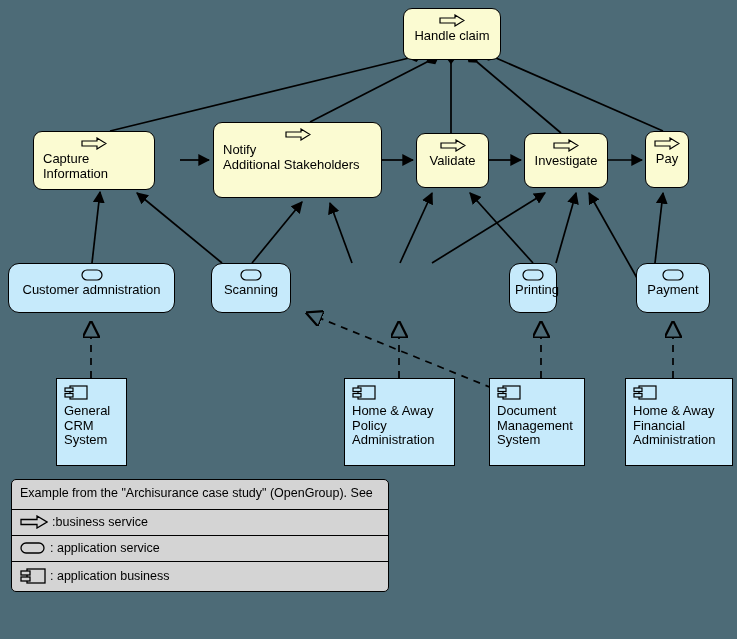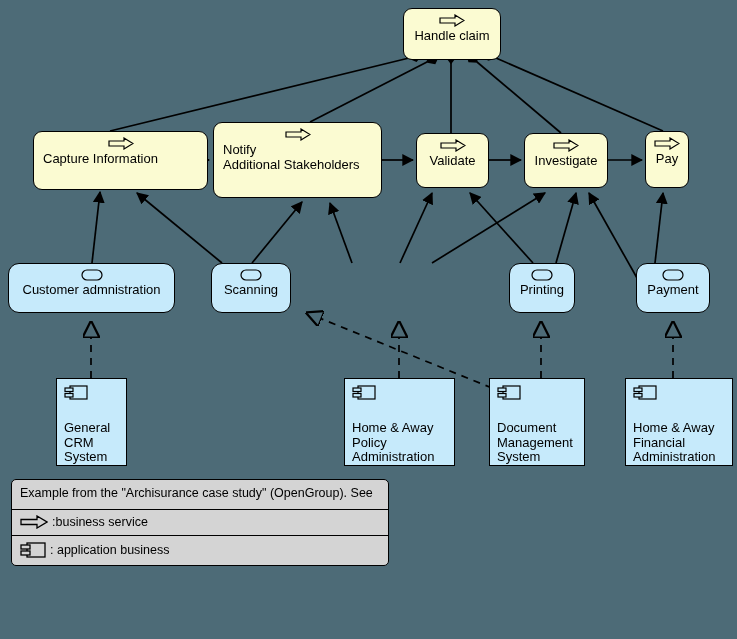--- a/index.html
+++ b/index.html
@@ -72,21 +72,20 @@
     text-align: center;
     padding: 0 5px;
   }
 
   
   .comp {
     background: #c6eafb;
     border-radius: 0;
     align-items: flex-start;
     padding-top: 5px;
-    justify-content: space-between;
   }
   .comp .label {
     text-align: left;
     padding: 0 7px;
   }
 
   
   .icon {
     display: block;
     margin: 0 auto 2px auto;
@@ -176,21 +175,21 @@
     </g>
   </svg>
 
   <div class="node proc" style="left:403px; top:8px; width:98px; height:52px;">
     <svg class="icon" width="26" height="13" viewBox="0 0 26 13">
       <path d="M1 4 H16 V1 L25 6.5 L16 12 V9 H1 Z" fill="#fbfbd2" stroke="#000" stroke-width="1.2"></path>
     </svg>
     <div class="label">Handle claim</div>
   </div>
 
-  <div class="node proc left" style="left:33px; top:131px; width:175px; height:59px;">
+  <div class="node proc left" style="left:33px; top:131px; width:122px; height:59px;">
     <svg class="icon" width="26" height="13" viewBox="0 0 26 13">
       <path d="M1 4 H16 V1 L25 6.5 L16 12 V9 H1 Z" fill="#fbfbd2" stroke="#000" stroke-width="1.2"></path>
     </svg>
     <div class="label">Capture Information</div>
   </div>
 
   <div class="node proc left" style="left:213px; top:122px; width:169px; height:76px;">
     <svg class="icon" width="26" height="13" viewBox="0 0 26 13">
       <path d="M1 4 H16 V1 L25 6.5 L16 12 V9 H1 Z" fill="#fbfbd2" stroke="#000" stroke-width="1.2"></path>
     </svg>
@@ -227,21 +226,21 @@
   </div>
 
   <div class="node svc" style="left:211px; top:263px; width:80px; height:50px;">
     <svg class="icon" width="22" height="12" viewBox="0 0 22 12">
       <rect x="1" y="1" width="20" height="10" rx="5" ry="5" fill="#c6eafb" stroke="#000" stroke-width="1.2"></rect>
     </svg>
     <div class="label">Scanning</div>
   </div>
 
 
-  <div class="node svc" style="left:509px; top:263px; width:66px; height:50px;">
+  <div class="node svc" style="left:509px; top:263px; width:48px; height:50px;">
     <svg class="icon" width="22" height="12" viewBox="0 0 22 12">
       <rect x="1" y="1" width="20" height="10" rx="5" ry="5" fill="#c6eafb" stroke="#000" stroke-width="1.2"></rect>
     </svg>
     <div class="label">Printing</div>
   </div>
 
   <div class="node svc" style="left:636px; top:263px; width:74px; height:50px;">
     <svg class="icon" width="22" height="12" viewBox="0 0 22 12">
       <rect x="1" y="1" width="20" height="10" rx="5" ry="5" fill="#c6eafb" stroke="#000" stroke-width="1.2"></rect>
     </svg>
@@ -298,20 +297,26 @@
       <span>Example from the "Archisurance case study" (OpenGroup). See</span>
     </div>
 
     <div class="legend-row">
       <svg class="lg-icon" width="28" height="14" viewBox="0 0 28 14">
         <path d="M1 4.5 H17 V1 L27 7 L17 13 V9.5 H1 Z" fill="#d4d4d4" stroke="#000" stroke-width="1.3"></path>
       </svg>
       <span class="lg-text">:business service</span>
     </div>
 
+    <div class="legend-row">
+      <svg class="lg-icon" width="26" height="14" viewBox="0 0 26 14">
+        <rect x="1" y="2" width="23" height="10" rx="5" ry="5" fill="#d4d4d4" stroke="#000" stroke-width="1.3"></rect>
+      </svg>
+      <span class="lg-text">: application service</span>
+    </div>
 
     <div class="legend-row">
       <svg class="lg-icon" width="26" height="18" viewBox="0 0 26 18">
         <rect x="7" y="2" width="18" height="14" fill="#d4d4d4" stroke="#000" stroke-width="1.3"></rect>
         <rect x="1" y="4" width="9" height="4" fill="#d4d4d4" stroke="#000" stroke-width="1.3"></rect>
         <rect x="1" y="10" width="9" height="4" fill="#d4d4d4" stroke="#000" stroke-width="1.3"></rect>
       </svg>
       <span class="lg-text">: application business</span>
     </div>
 

